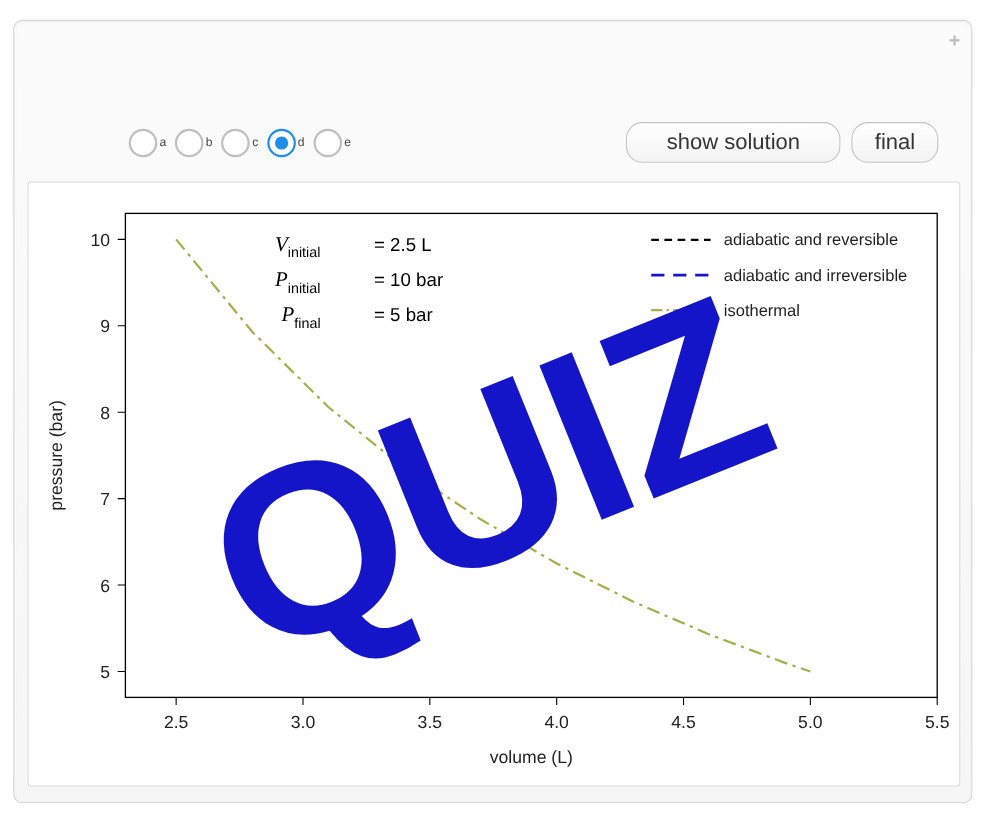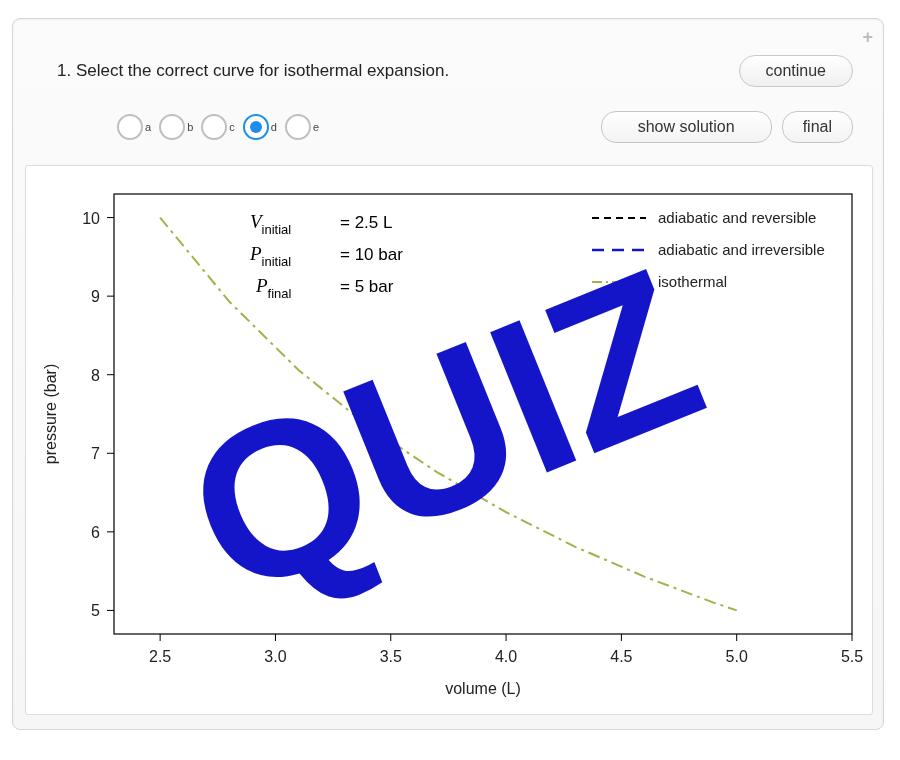--- a/index.html
+++ b/index.html
@@ -100,21 +100,21 @@
   .right-buttons {
     display:flex;
     gap:10px;
     align-items:center;
   }
   .pill {
     padding: 6px 20px;
     border: 1px solid #c5c5c5;
     border-radius: 15px;
     background: linear-gradient(#ffffff,#f3f3f3);
-    font-size: 16px;
+    font-size: 20px;
     color: #333;
     cursor: pointer;
   }
   .pill.wide { padding: 6px 36px; }
   .pill.gray { color:#a0a0a0; }
   .chart-box {
     position: absolute;
     top: 146px;
     left: 12px;
     width: 846px;
@@ -142,24 +142,20 @@
     letter-spacing: -2px;
   }
 </style>
 </head>
 <body>
 
 <div class="panel">
 
   <div class="plus-icon">+</div>
 
-  <div class="header-row">
-    <div class="question">1. Select the correct curve for isothermal expansion.</div>
-    <button class="continue-btn">continue</button>
-  </div>
 
   <div class="controls-row">
     <div class="radios">
       <div class="radio">
         <div class="r-outer"></div>
         <span class="r-label">a</span>
       </div>
       <div class="radio">
         <div class="r-outer"></div>
         <span class="r-label">b</span>

